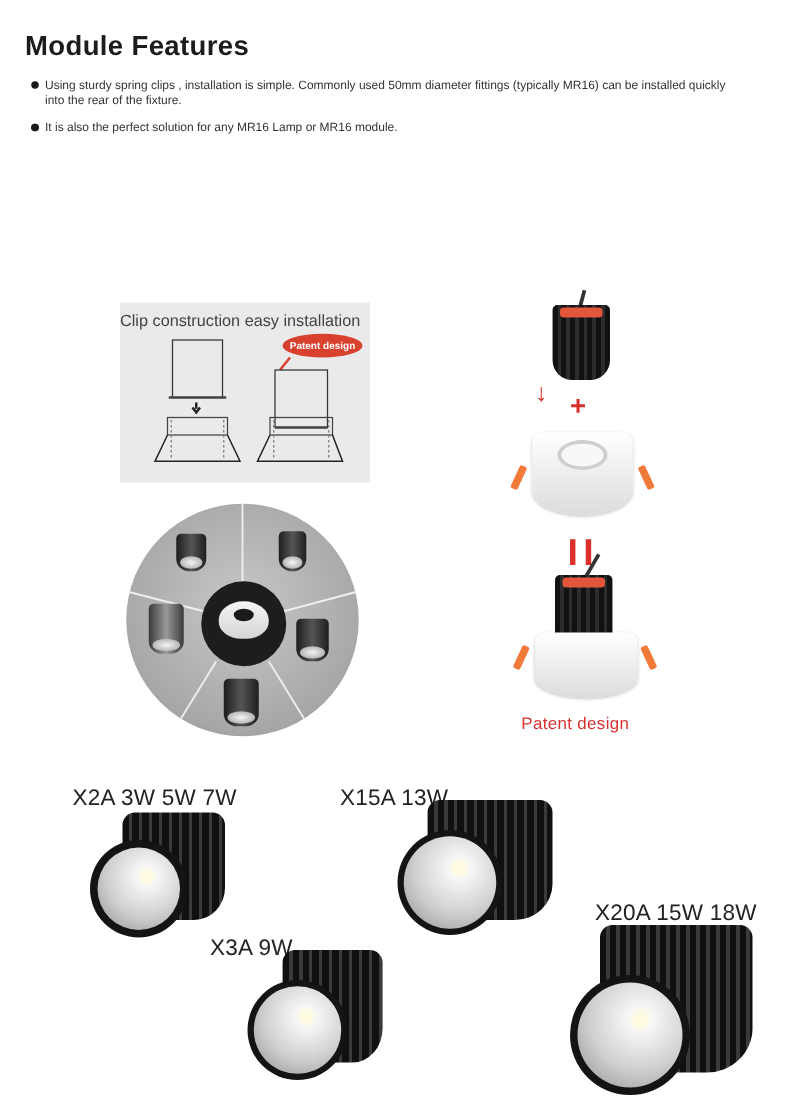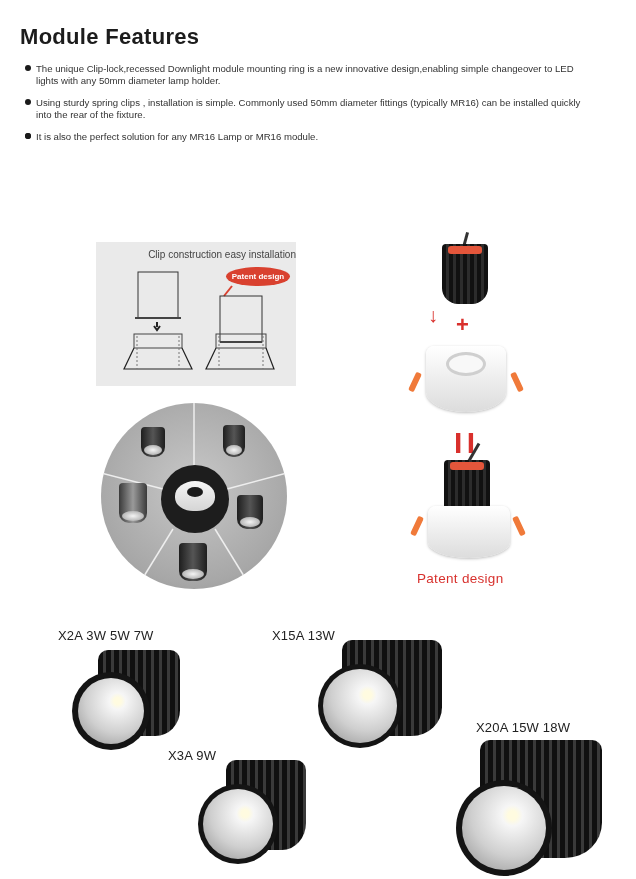--- a/index.html
+++ b/index.html
@@ -4,21 +4,21 @@
 <style>
   html, body { margin: 0; padding: 0; background: #ffffff; }
   body { width: 636px; height: 879px; position: relative; overflow: hidden; font-family: "Liberation Sans", sans-serif; color: #222; }
   .title { position: absolute; left: 20px; top: 24px; font-size: 22px; font-weight: bold; color: #1c1c1c; letter-spacing: 0.3px; }
   .bullets { position: absolute; left: 24px; top: 63px; width: 570px; margin: 0; padding: 0; list-style: none; }
   .bullets li { position: relative; padding-left: 12px; font-size: 9.6px; line-height: 11.5px; color: #333; margin-bottom: 11px; }
   .bullets li .dot { position: absolute; left: 1px; top: 2px; width: 6px; height: 6px; border-radius: 50%; background: #1a1a1a; }
 
   
   .clip-panel { position: absolute; left: 96px; top: 242px; width: 200px; height: 144px; background: #eaeaea; }
-  .clip-caption { position: absolute; left: 0; width: 100%; top: 7px; text-align: right; font-size: 10px; color: #444; }
+  .clip-caption { position: absolute; left: 0; width: 100%; top: 7px; text-align: left; font-size: 13px; color: #444; }
   .patent-bubble { position: absolute; left: 130px; top: 25px; width: 64px; height: 19px; border-radius: 50%; background: #d9412f; color: #fff; font-size: 8px; font-weight: bold; text-align: center; line-height: 19px; }
 
   
   .wheel { position: absolute; left: 101px; top: 403px; width: 186px; height: 186px; border-radius: 50%; background: radial-gradient(circle at 50% 45%, #c8c8c8 0%, #a7a7a7 70%, #8d8d8d 100%); overflow: hidden; }
   .wheel-center { position: absolute; left: 60px; top: 62px; width: 68px; height: 68px; border-radius: 50%; background: #1d1d1d; }
   .wheel-fixture { position: absolute; left: 14px; top: 16px; width: 40px; height: 30px; border-radius: 50% 50% 45% 45%; background: linear-gradient(#f5f5f5, #d5d5d5); }
   .wheel-fixture::after { content: ""; position: absolute; left: 12px; top: 6px; width: 16px; height: 10px; border-radius: 50%; background: #1a1a1a; }
   .mod { position: absolute; background: linear-gradient(90deg, #1e1e1e, #555 50%, #1e1e1e); border-radius: 4px 4px 10px 10px; }
   .mod::after { content: ""; position: absolute; left: 3px; right: 3px; bottom: 2px; height: 10px; border-radius: 50%; background: radial-gradient(#f4f4f4, #9c9c9c); }
 
@@ -26,33 +26,32 @@
   .assembly { position: absolute; left: 410px; top: 232px; width: 120px; height: 360px; }
   .heat-sink { position: absolute; background: repeating-linear-gradient(90deg, #111 0 4px, #2c2c2c 4px 7px); border-radius: 4px 4px 16px 16px; }
   .heat-top { position: absolute; height: 8px; background: #e4563b; border-radius: 3px; }
   .arrow-red { position: absolute; color: #d9302c; font-weight: bold; }
   .ring { position: absolute; background: linear-gradient(#ffffff, #dcdcdc); border-radius: 8px 8px 50% 50% / 8px 8px 30% 30%; box-shadow: 0 1px 3px rgba(0,0,0,0.25); }
   .ring-hole { position: absolute; border-radius: 50%; background: #f8f8f8; border: 3px solid #cfcfcf; }
   .clip-orange { position: absolute; width: 6px; height: 20px; background: #f07a3a; border-radius: 2px; }
   .patent-label { position: absolute; left: 417px; top: 571px; font-size: 13.5px; color: #d8322e; letter-spacing: 0.3px; }
 
   
-  .prod-label { position: absolute; font-size: 13px; color: #222; letter-spacing: 0.2px; }
+  .prod-label { position: absolute; font-size: 18px; color: #222; letter-spacing: 0.2px; }
   .product { position: absolute; }
   .fins { position: absolute; background: repeating-linear-gradient(90deg, #101010 0 5px, #3a3a3a 5px 8px); border-radius: 10px 10px 30% 30%; }
   .bezel { position: absolute; border-radius: 50%; background: #141414; }
   .lens { position: absolute; border-radius: 50%; background: radial-gradient(circle at 60% 35%, #fffbe0 0 6%, #f6f6f6 14%, #cfcfcf 55%, #8f8f8f 100%); }
 </style>
 </head>
 <body>
 
 <div class="title">Module Features</div>
 
 <ul class="bullets">
-  <li><span class="dot"></span><span>The unique Clip-lock,recessed Downlight module mounting ring is a new innovative design,enabling simple changeover to LED lights with any 50mm diameter lamp holder.</span></li>
   <li><span class="dot"></span><span>Using sturdy spring clips , installation is simple. Commonly used 50mm diameter fittings (typically MR16) can be installed quickly into the rear of the fixture.</span></li>
   <li><span class="dot"></span></li>
   <li><span class="dot"></span><span>It is also the perfect solution for any MR16 Lamp or MR16 module.</span></li>
 </ul>
 
 <div class="clip-panel">
   <div class="clip-caption">Clip construction   easy installation</div>
   <div class="patent-bubble">Patent design</div>
   <svg width="200" height="144" style="position:absolute;left:0;top:0">
 

